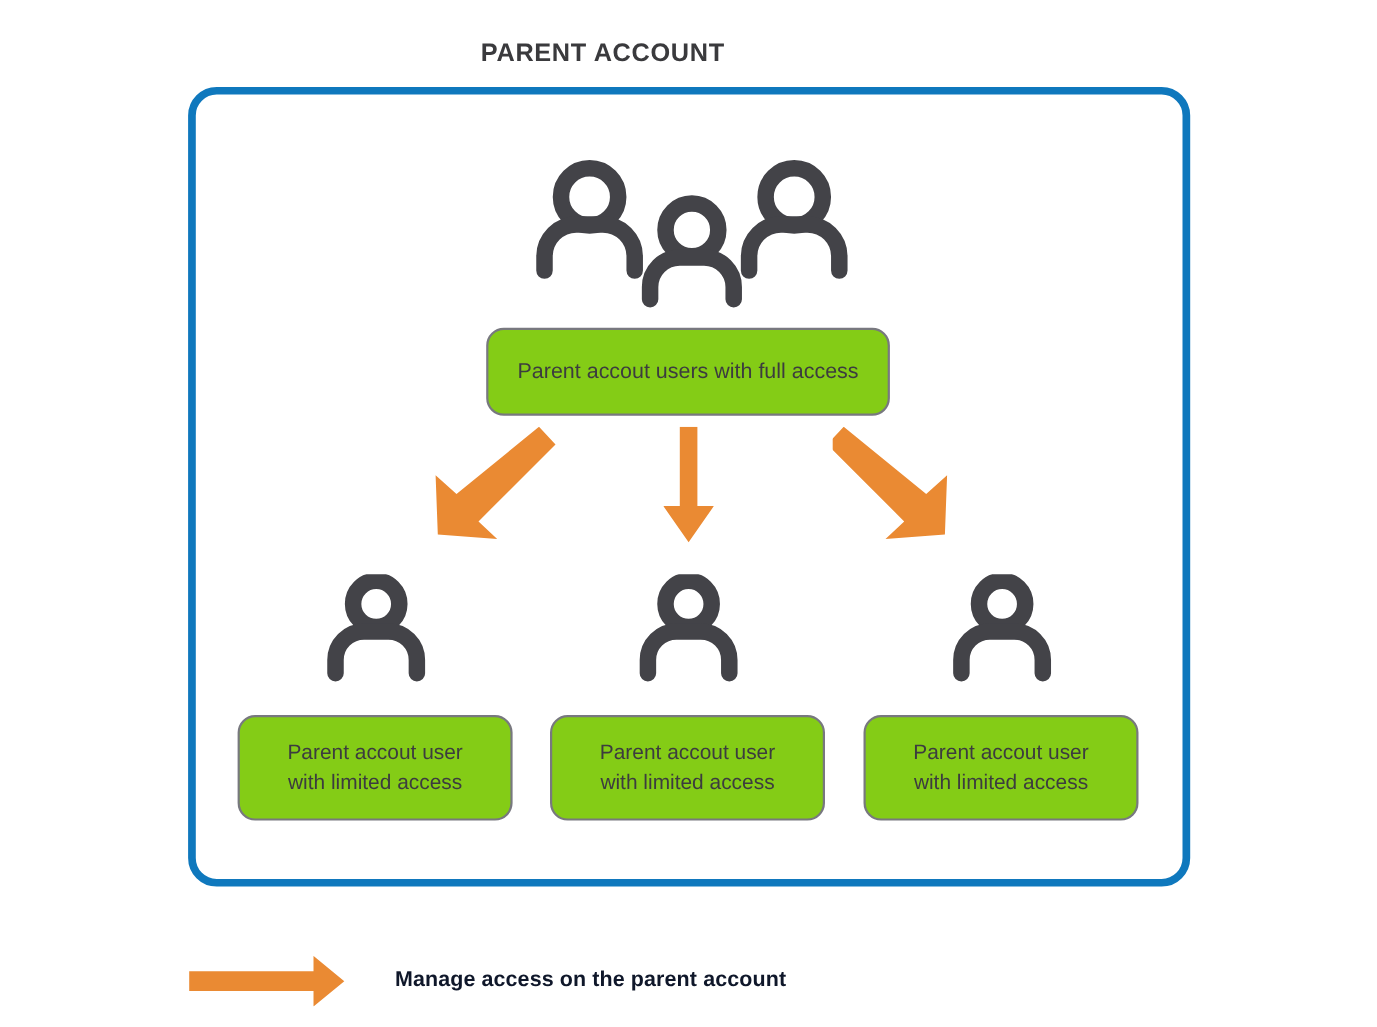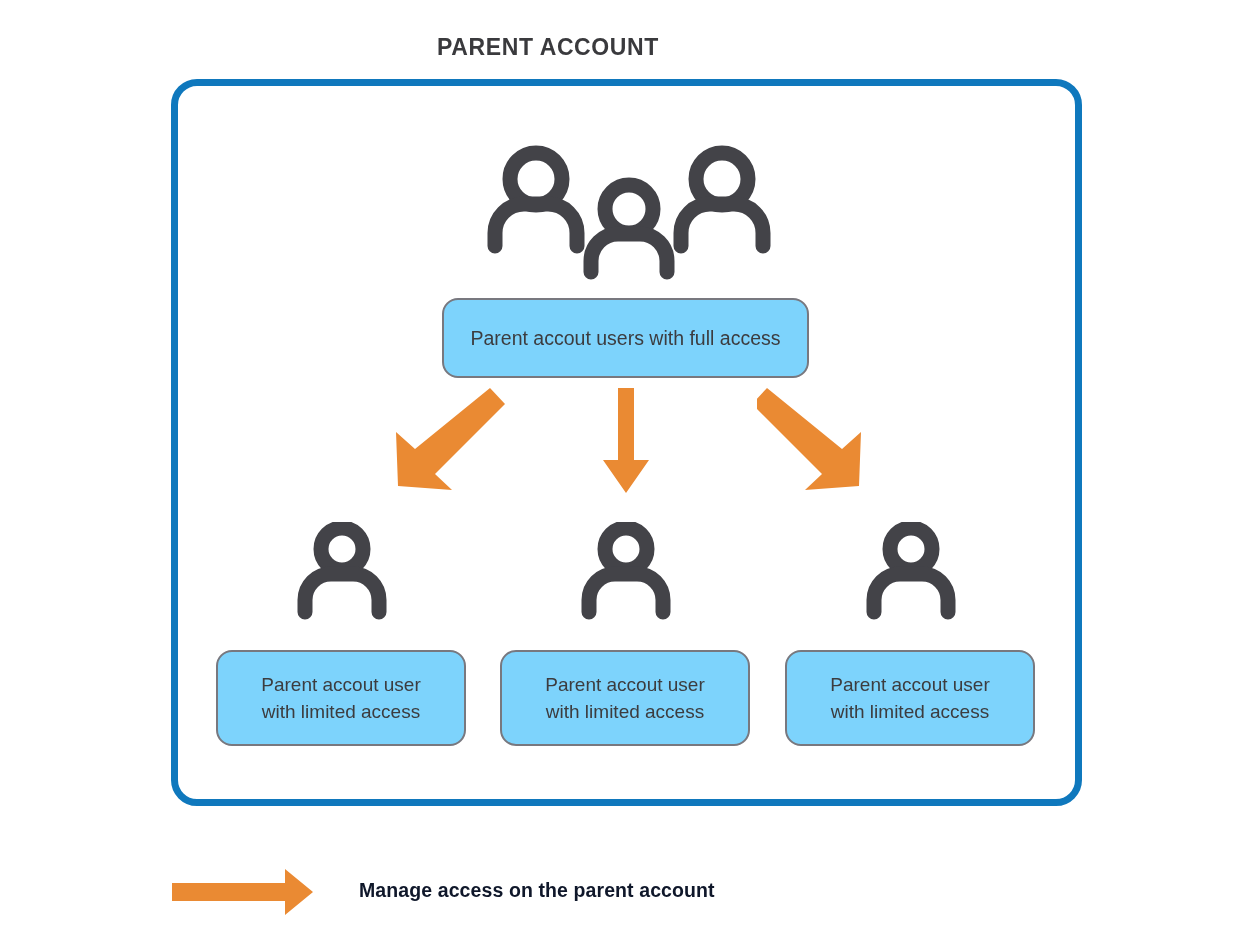--- a/index.html
+++ b/index.html
@@ -55,21 +55,21 @@
     width: 290px;
     height: 135px;
   }
 
   
   .label-box {
     position: absolute;
     box-sizing: border-box;
     border: 2px solid #78787f;
     border-radius: 16px;
-    background: #7dd3fc;
+    background: #84cc16;
     display: flex;
     align-items: center;
     justify-content: center;
     text-align: center;
     color: #3c3c3f;
     font-size: 19px;
     line-height: 27px;
   }
 
   .box-top {

